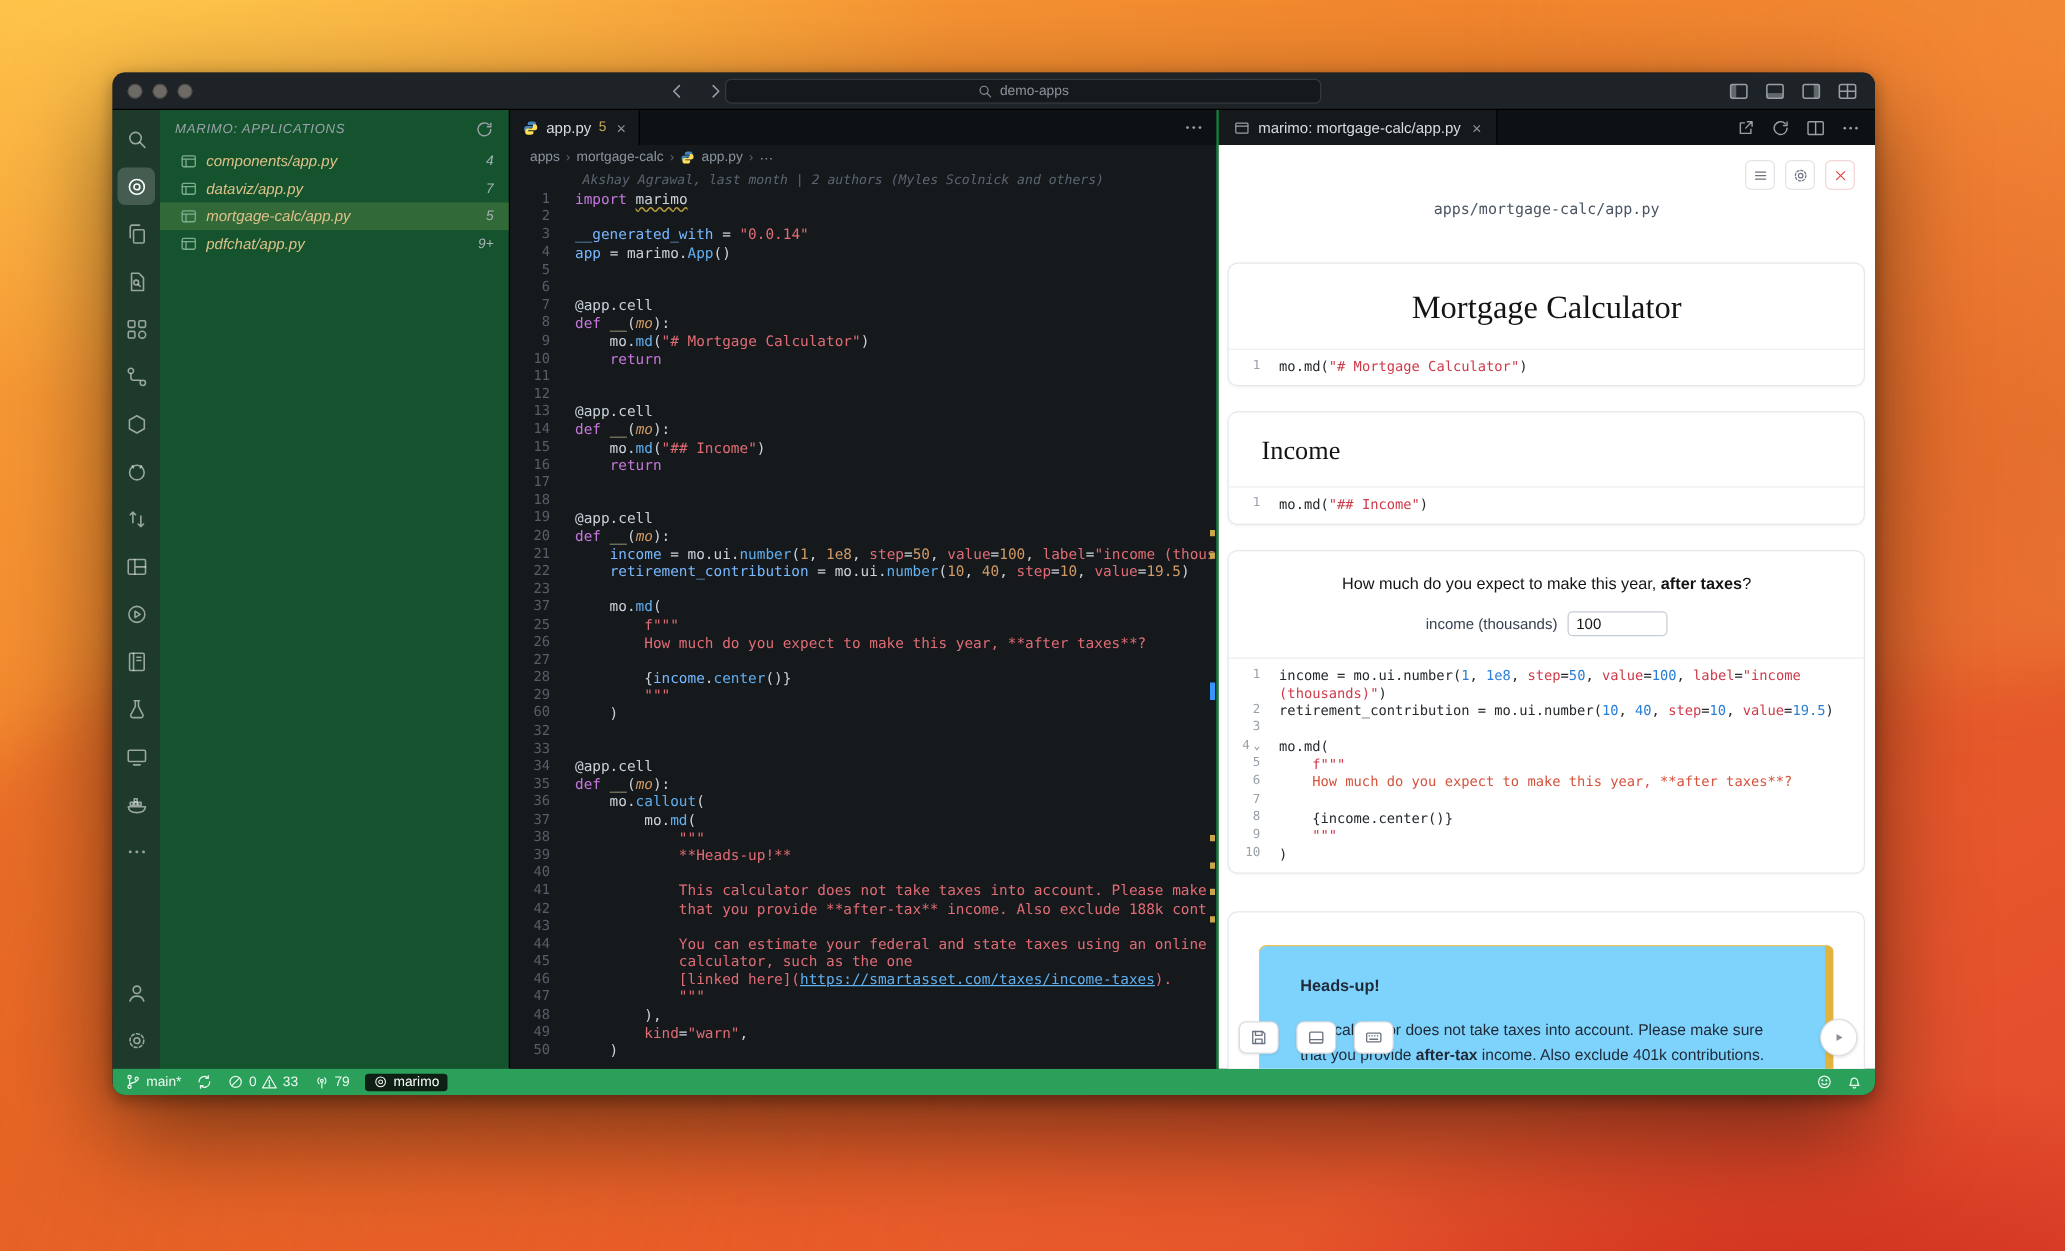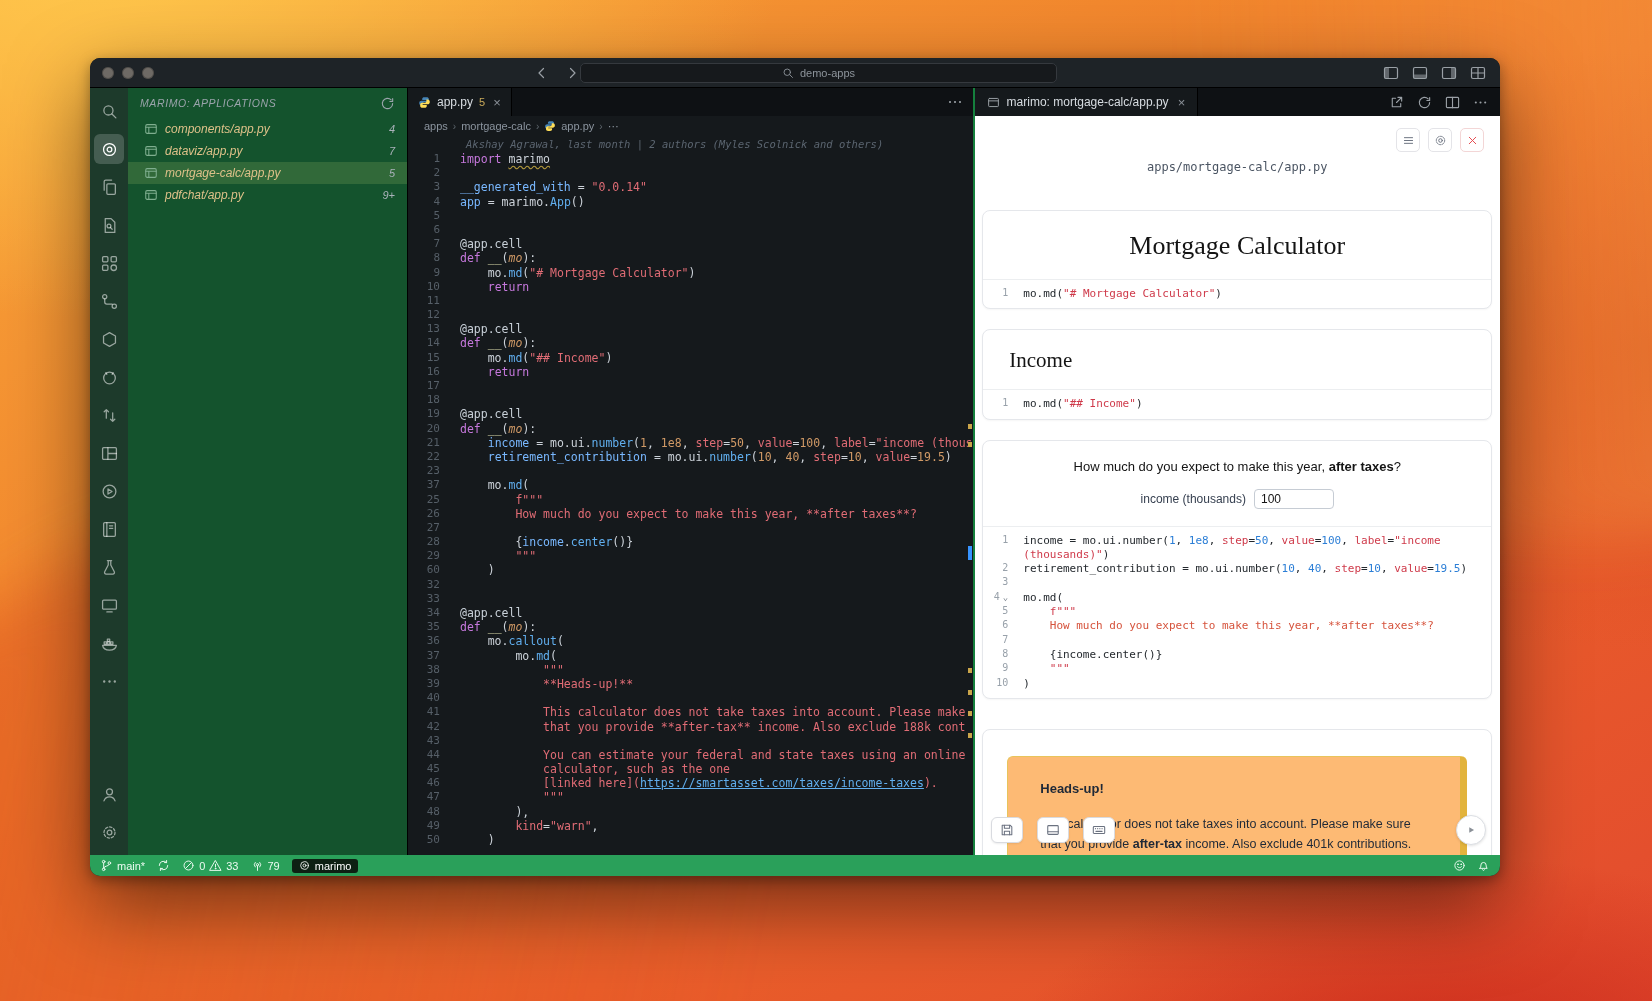--- a/index.html
+++ b/index.html
@@ -117,21 +117,21 @@
   .pv-code .cl{height:14.3px;}
   .pv-code{font-size:11px;font-family:"DejaVu Sans Mono",monospace;}
   .card2,.card3{margin-top:20px;}
   .card3{padding-top:18px;}
   .q{text-align:center;font-size:13px;color:#141414;}
   .input-row{display:flex;align-items:center;justify-content:center;gap:8px;margin:15px 0 17px;font-size:12px;color:#374151;}
   .num-input{width:80px;height:20px;border:1px solid #c6ccd4;border-radius:4px;font-size:12px;
     padding:0 6px;color:#141414;font-family:"Liberation Sans",sans-serif;}
   .card4{margin-top:30px;padding:26px 24px;}
   .callout{border:1px solid #e8c45b;border-right:7px solid #e2b33c;border-bottom:3px solid #e2b33c;
-    border-radius:6px;background:#fdba74;padding:22px 32px;font-size:12.5px;color:#1f2937;line-height:1.6;}
+    border-radius:6px;background:#7dd3fc;padding:22px 32px;font-size:12.5px;color:#1f2937;line-height:1.6;}
   .callout .co-h{font-weight:bold;font-size:13px;margin-bottom:14px;}
   .callout p{margin-bottom:14px;}
   .wv-float{position:absolute;left:16px;bottom:12px;display:flex;gap:14px;}
   .fbtn{width:32px;height:26px;border:1px solid #d9dbe0;border-radius:6px;background:#fff;color:#6b7280;
     display:flex;align-items:center;justify-content:center;box-shadow:0 1px 2px rgba(0,0,0,.08);}
   .fbtn svg{width:14px;height:14px;}
   .run-btn{position:absolute;right:14px;bottom:10px;width:30px;height:30px;border-radius:50%;
     border:1px solid #dcdfe4;background:#fff;color:#8a9097;display:flex;align-items:center;justify-content:center;
     box-shadow:0 1px 3px rgba(0,0,0,.12);}
   .run-btn svg{width:14px;height:14px;}

